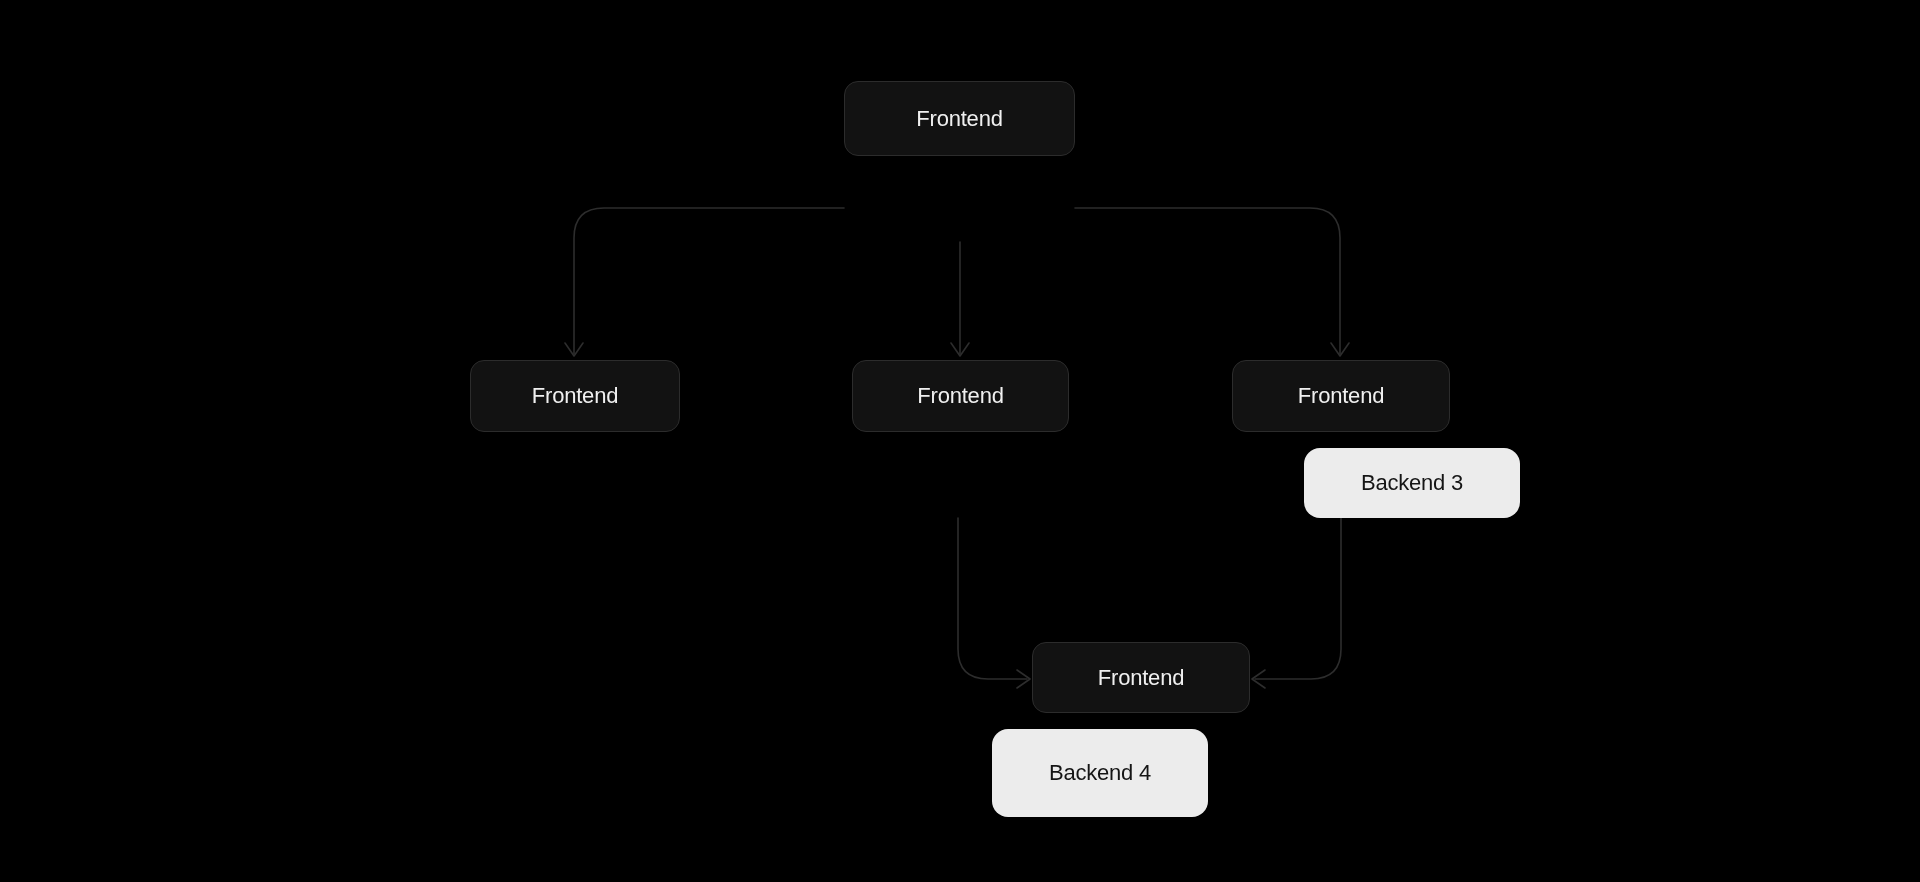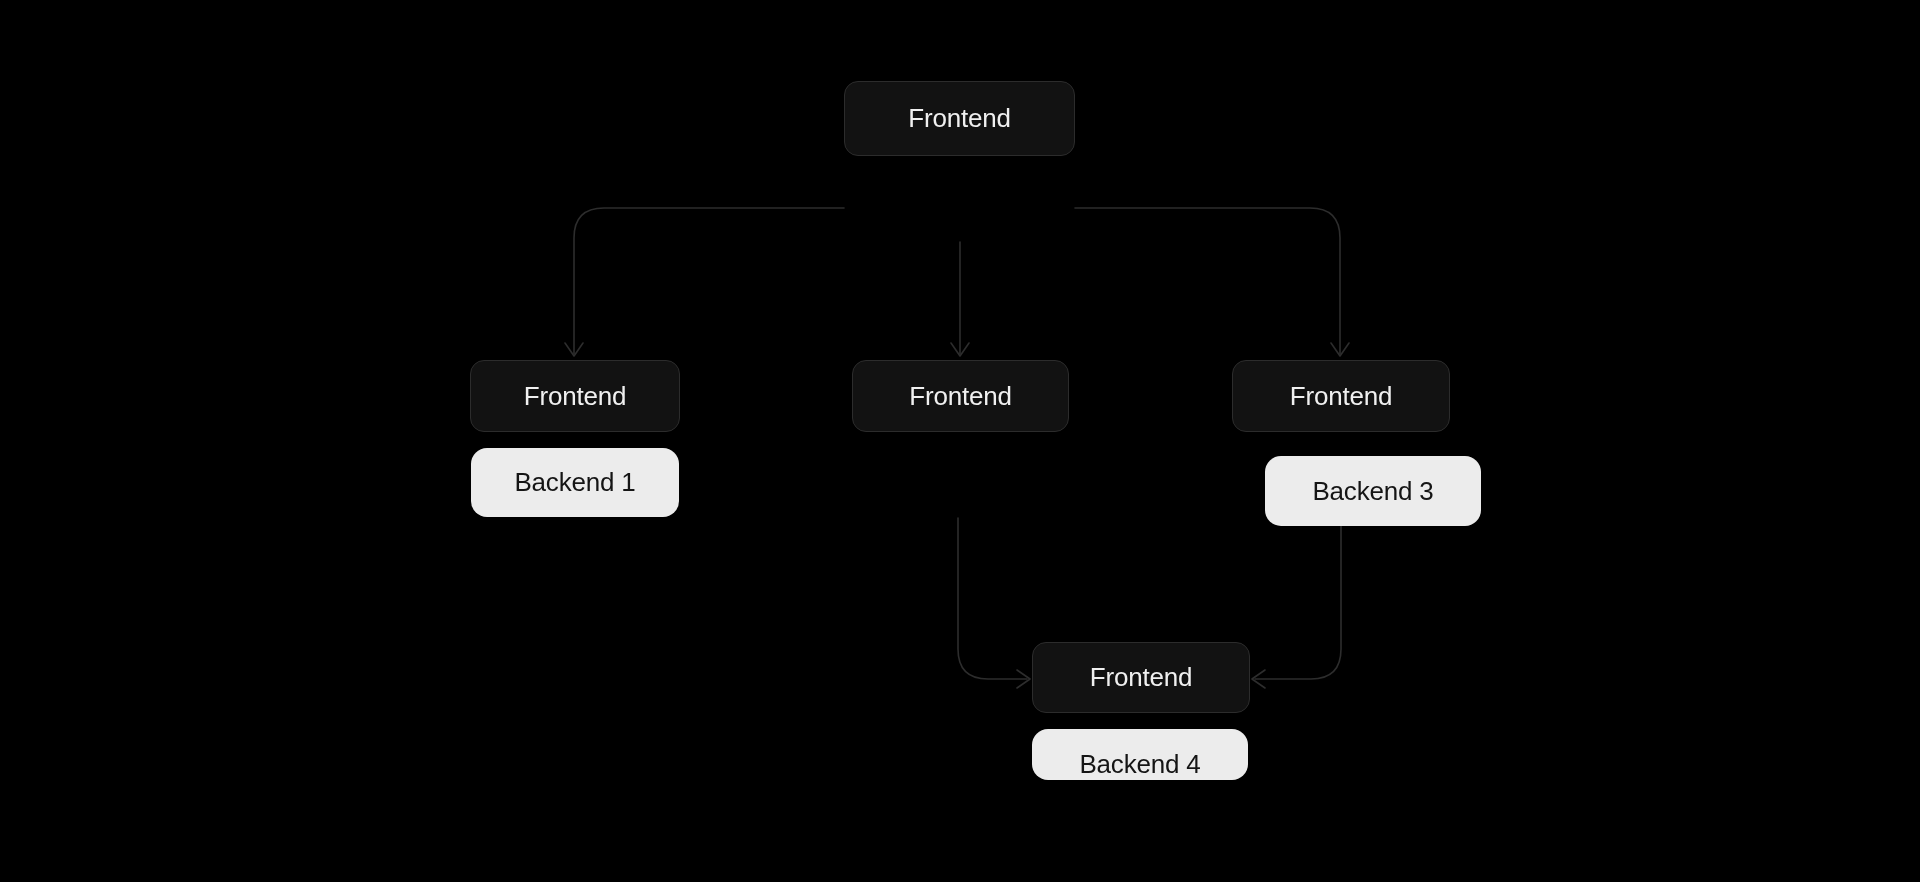--- a/index.html
+++ b/index.html
@@ -18,44 +18,44 @@
     width:1920px;height:882px;
     background:var(--bg);
     overflow:hidden;
     font-family:"Liberation Sans", sans-serif;
   }
   .edges{position:absolute;left:0;top:0;width:1920px;height:882px;}
   .edges path{fill:none;stroke:var(--edge);stroke-width:1.6;stroke-linecap:round;stroke-linejoin:round;}
   .node{
     position:absolute;
     display:flex;align-items:center;justify-content:center;
-    font-size:26px;font-weight:500;letter-spacing:-0.2px;
+    font-size:22px;font-weight:500;letter-spacing:-0.2px;
     white-space:nowrap;
   }
   .node.dark{
     background:var(--dark-fill);
     border:1.5px solid var(--dark-border);
     border-radius:14px;
     color:var(--dark-text);
   }
   .node.light{
     background:var(--light-fill);
     border-radius:16px;
     color:var(--light-text);
   }
   .n-frontend-top   {left:844px;  top:81px;  width:231px; height:75px;}
   .n-application    {left:844px;  top:167px; width:231px; height:75px;}
   .n-frontend-left  {left:470px;  top:360px; width:210px; height:72px;}
   .n-backend-1      {left:471px;  top:448px; width:208px; height:69px;}
   .n-frontend-middle{left:852px;  top:360px; width:217px; height:72px;}
   .n-backend-2      {left:852px;  top:448px; width:216px; height:70px;}
   .n-frontend-right {left:1232px; top:360px; width:218px; height:72px;}
-  .n-backend-3      {left:1265px; top:448px; width:216px; height:70px;margin-top:8px;}
+  .n-backend-3      {left:1304px; top:448px; width:216px; height:70px;}
   .n-frontend-bottom{left:1032px; top:642px; width:218px; height:71px;}
-  .n-backend-4      {left:1032px; top:729px; width:216px; height:51px;align-items:flex-end;}
+  .n-backend-4      {left:992px; top:729px; width:216px; height:88px;}
 </style>
 </head>
 <body>
 
 <div class="canvas">
 
   <svg class="edges" viewBox="0 0 1920 882" xmlns="http://www.w3.org/2000/svg">
 
     <g>
       <path d="M 844 208 L 604 208 Q 574 208 574 238 L 574 354"></path>
@@ -85,23 +85,20 @@
 
   <div class="node dark n-frontend-top">
     <span>Frontend</span>
   </div>
 
 
   <div class="node dark n-frontend-left">
     <span>Frontend</span>
   </div>
 
-  <div class="node light n-backend-1">
-    <span>Backend 1</span>
-  </div>
 
   <div class="node dark n-frontend-middle">
     <span>Frontend</span>
   </div>
 
 
   <div class="node dark n-frontend-right">
     <span>Frontend</span>
   </div>
 

